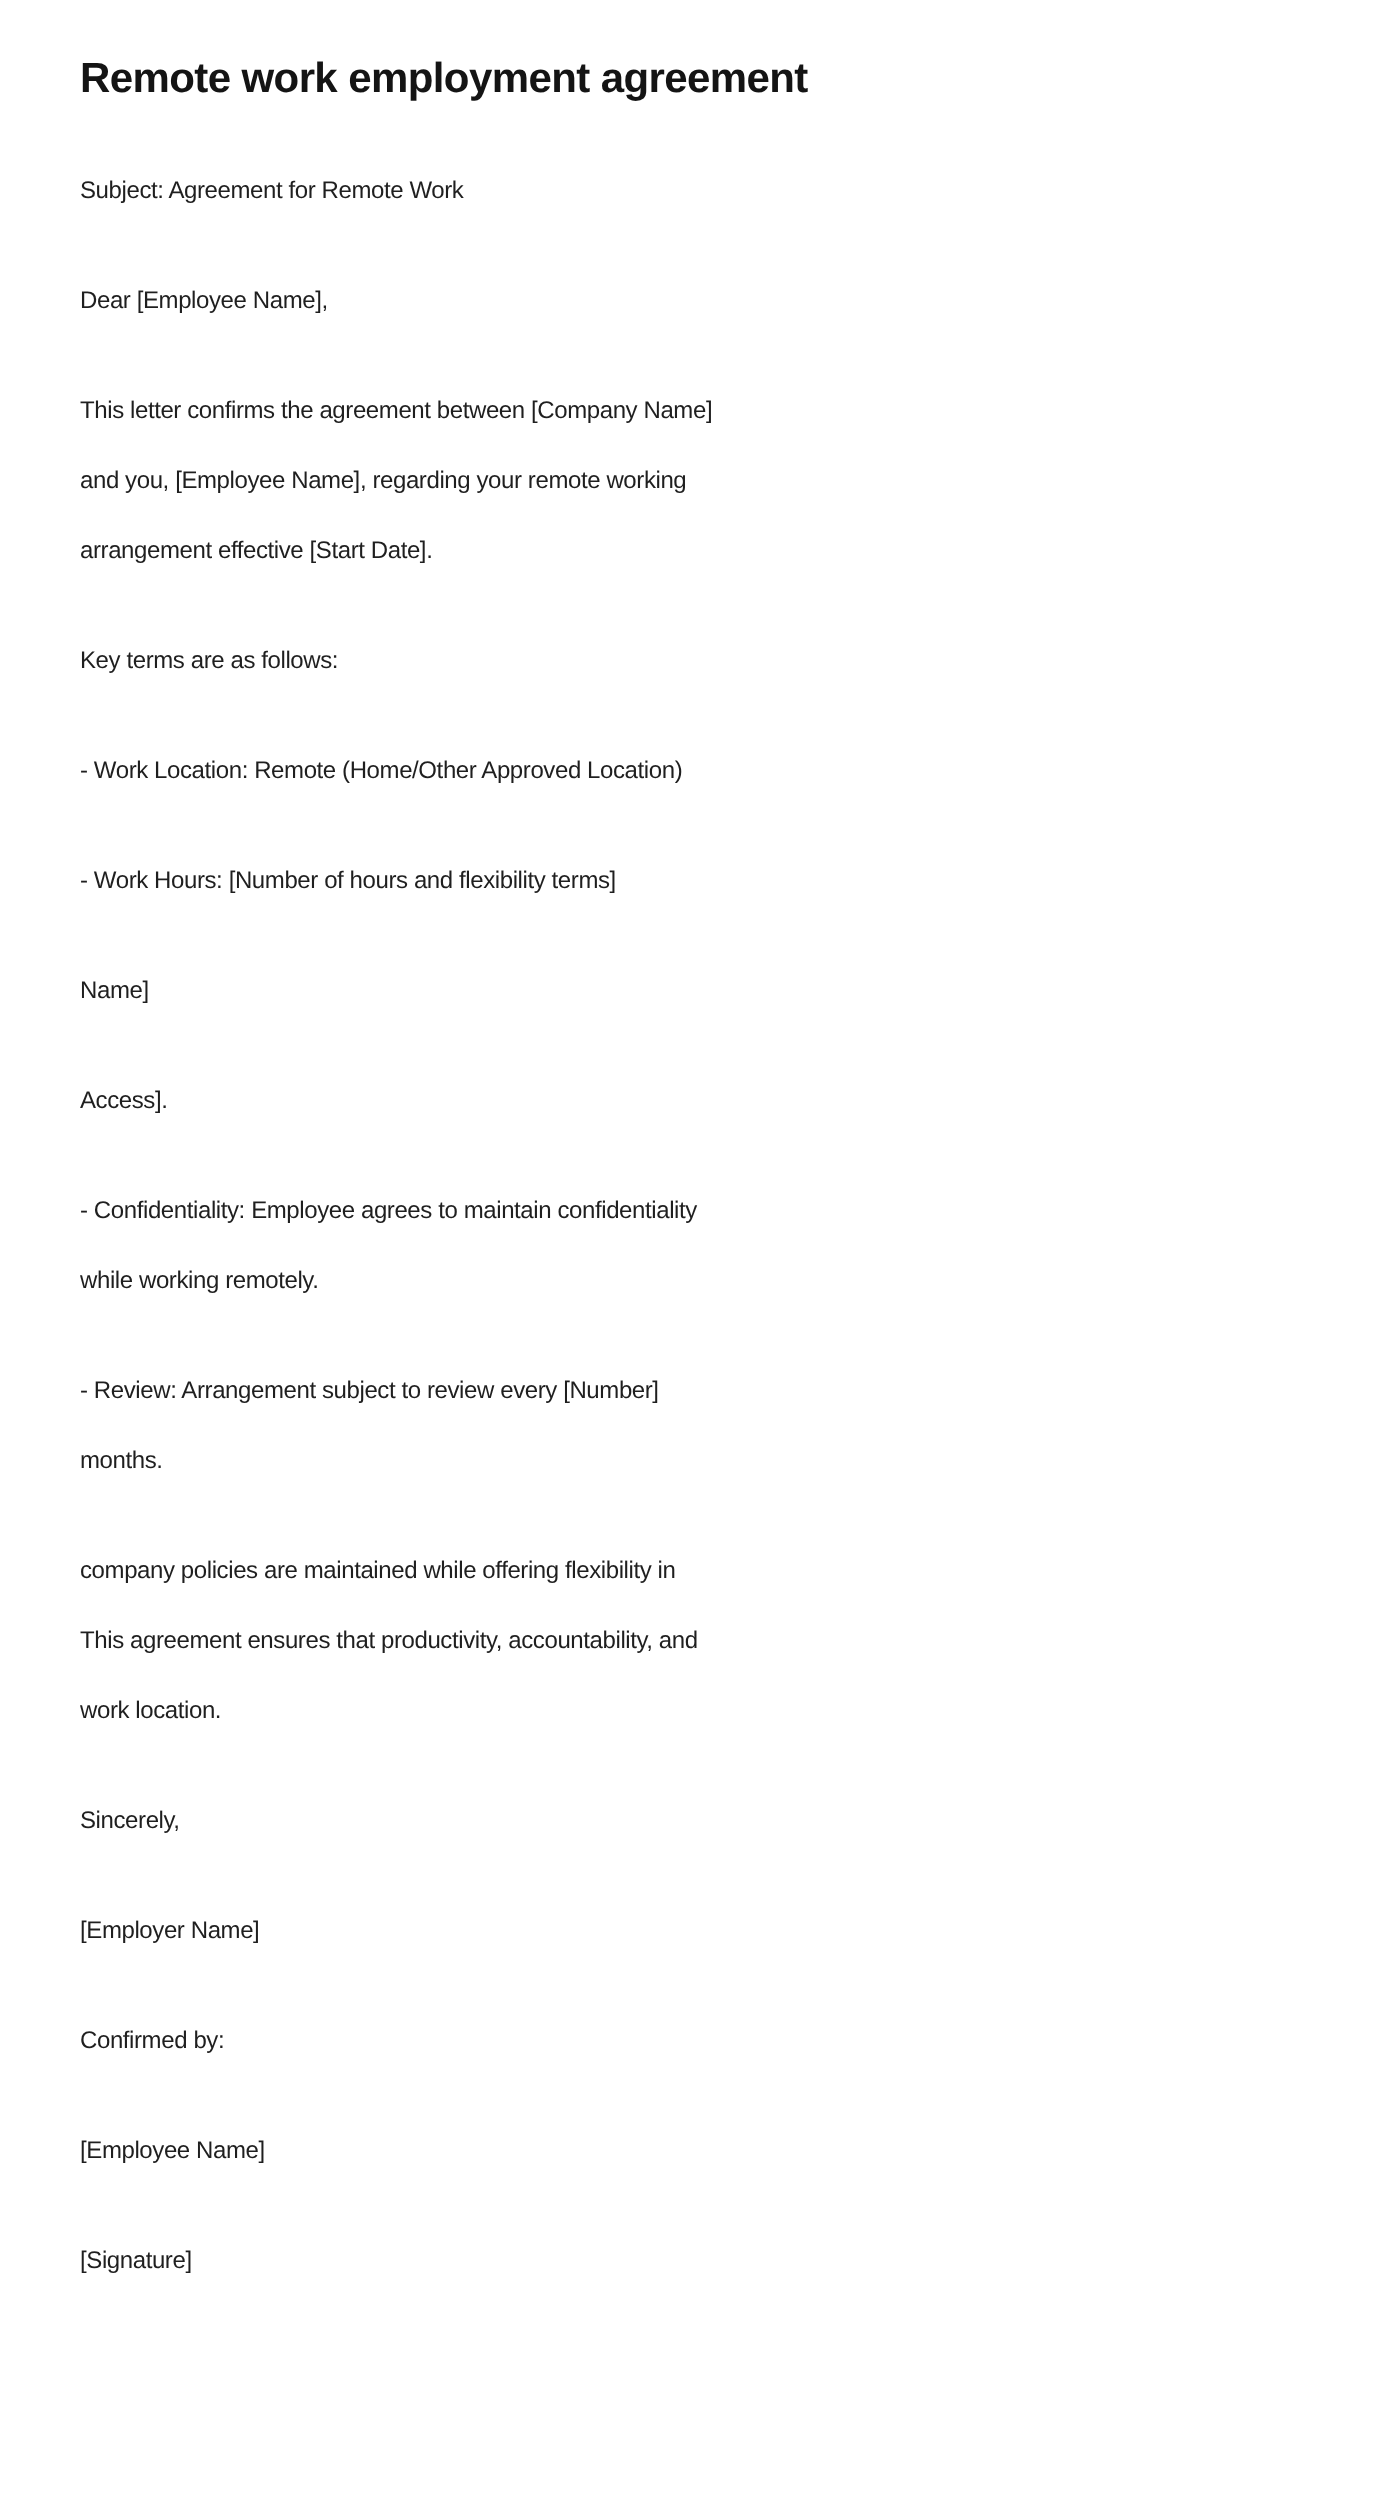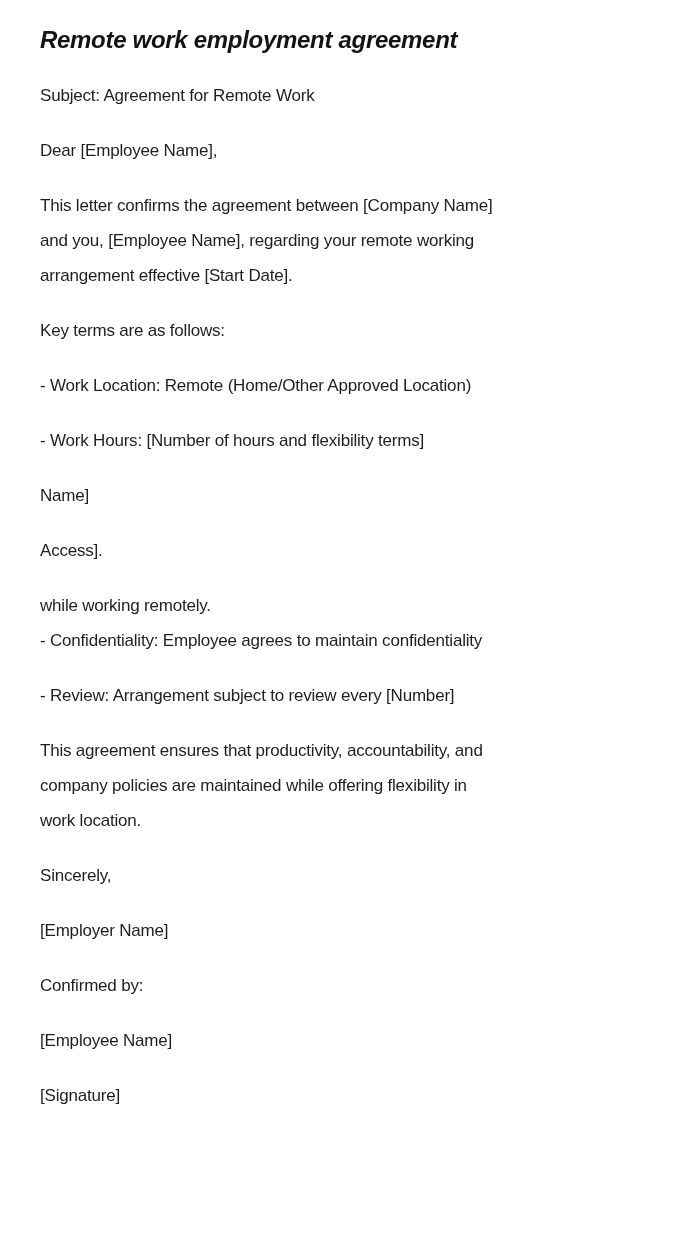--- a/index.html
+++ b/index.html
@@ -8,33 +8,32 @@
     height: 1258px;
     background: #ffffff;
     font-family: "Liberation Sans", sans-serif;
     color: #1f1f1f;
     overflow: hidden;
   }
   .doc {
     padding: 26px 34px 0 40px;
   }
   .doc-title {
-    font-size: 24px;
+    font-size: 21px;
     line-height: 28px;
     font-weight: 700;
     letter-spacing: -0.3px;
     margin: 0 0 24px 0;
     color: #141414;
-    font-style: italic;
   }
   .para {
     margin: 0 0 20px 0;
   }
   .line {
-    font-size: 17px;
+    font-size: 12px;
     line-height: 35px;
     letter-spacing: -0.2px;
     white-space: nowrap;
   }
 </style>
 </head>
 <body>
 
 <div class="doc">
 
@@ -68,31 +67,32 @@
 
   <div class="para">
     <div class="line">Name]</div>
   </div>
 
   <div class="para">
     <div class="line">Access].</div>
   </div>
 
   <div class="para">
+    <div class="line">- Confidentiality: Employee agrees to maintain confidentiality</div>
     <div class="line">while working remotely.</div>
-    <div class="line">- Confidentiality: Employee agrees to maintain confidentiality</div>
   </div>
 
   <div class="para">
     <div class="line">- Review: Arrangement subject to review every [Number]</div>
+    <div class="line">months.</div>
   </div>
 
   <div class="para">
+    <div class="line">company policies are maintained while offering flexibility in</div>
     <div class="line">This agreement ensures that productivity, accountability, and</div>
-    <div class="line">company policies are maintained while offering flexibility in</div>
     <div class="line">work location.</div>
   </div>
 
   <div class="para">
     <div class="line">Sincerely,</div>
   </div>
 
   <div class="para">
     <div class="line">[Employer Name]</div>
   </div>

